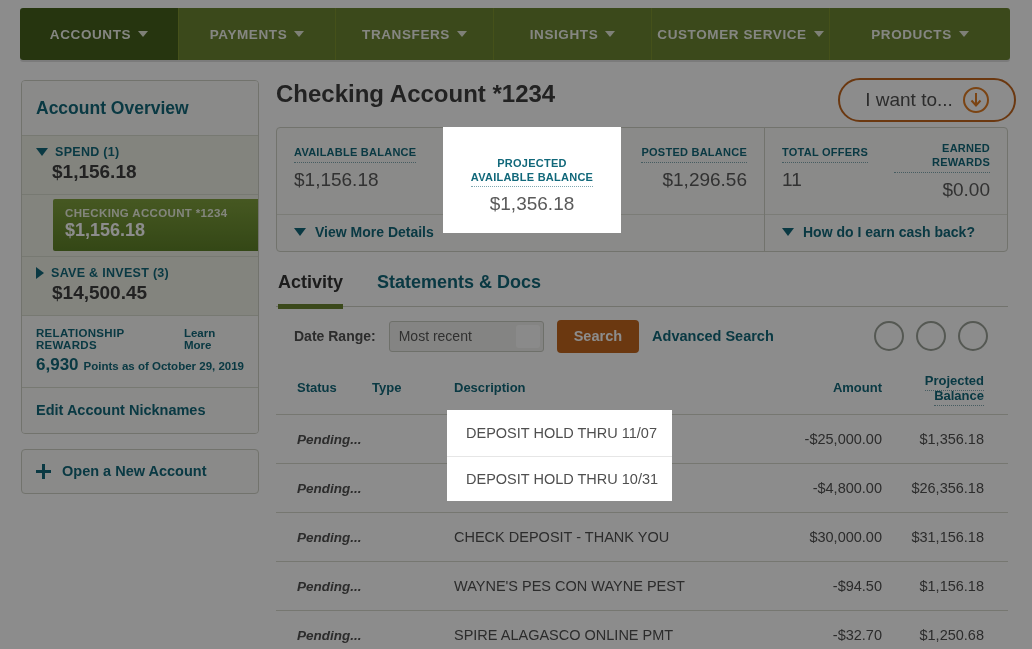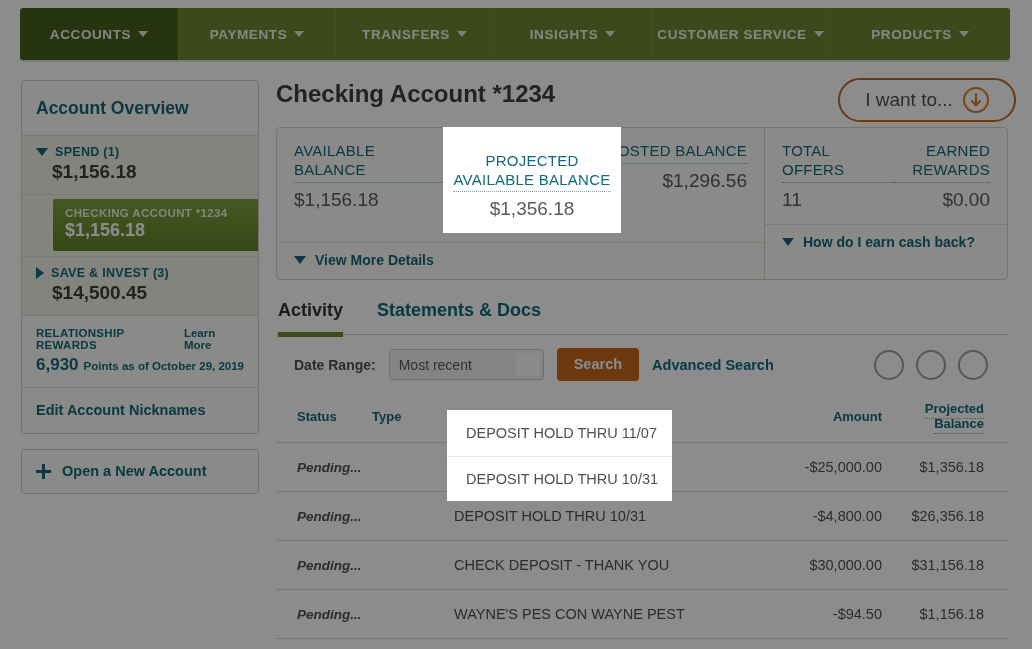--- a/index.html
+++ b/index.html
@@ -258,22 +258,22 @@
     padding: 14px 17px 13px 17px;
     border-bottom: 1px solid #e0e2d8;
   }
   .bal-cell { flex: 1; }
   .bal-cell.c2 { text-align: center; }
   .bal-cell.c3 { text-align: right; }
   .bal-cell.o1 { flex: 0 0 112px; }
   .bal-cell.o2 { flex: 1; text-align: right; }
   .bal-label {
     color: #11687a;
-    font-size: 15px;
-    font-weight: normal;
+    font-size: 11px;
+    font-weight: bold;
     letter-spacing: .25px;
     border-bottom: 1px dotted #7fa7b0;
     display: inline-block;
     padding-bottom: 2px;
     line-height: 1.25;
   }
   .bal-value {
     color: #5a5a5a;
     font-size: 19px;
     margin-top: 6px;

